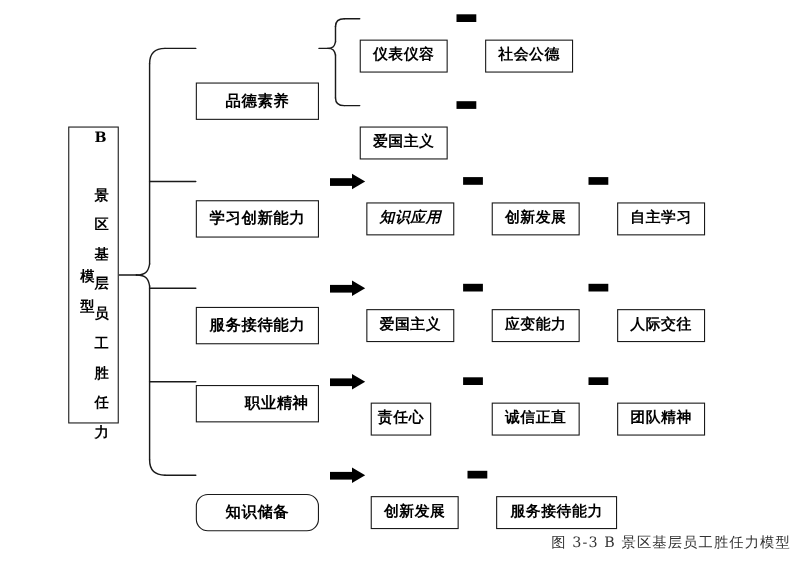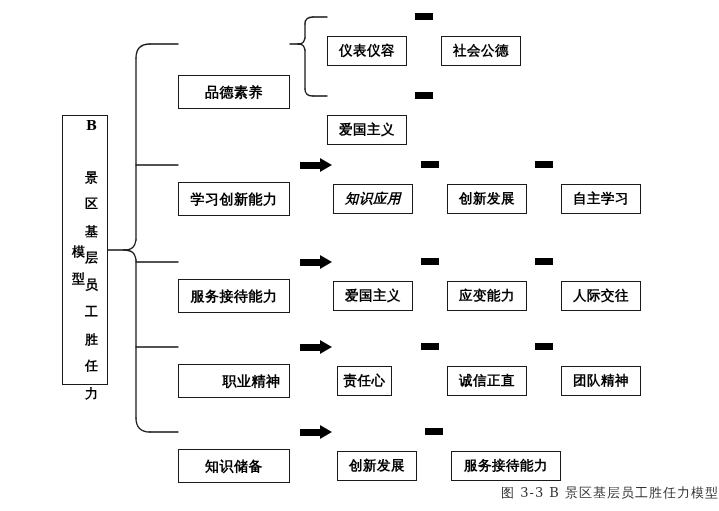--- a/index.html
+++ b/index.html
@@ -230,34 +230,34 @@
     <div class="shaft" style="width:20px;"></div>
     <div class="head" style="left:20px;"></div>
   </div>
 
   <div class="box sub-box" style="left:333px; top:247px; width:80px;">爱国主义</div>
   <div class="dash" style="left:421px; top:258px;"></div>
   <div class="box sub-box" style="left:447px; top:247px; width:80px;">应变能力</div>
   <div class="dash" style="left:535px; top:258px;"></div>
   <div class="box sub-box" style="left:561px; top:247px; width:80px;">人际交往</div>
 
-  <div class="box cat-box" style="top:330px;padding-left:35px;">职业精神</div>
+  <div class="box cat-box" style="top:316px;padding-left:35px;">职业精神</div>
 
   <div class="arrow" style="left:300px; top:340px; width:32px;">
     <div class="shaft" style="width:20px;"></div>
     <div class="head" style="left:20px;"></div>
   </div>
 
   <div class="box sub-box" style="left:337px; top:332px; width:55px;">责任心</div>
   <div class="dash" style="left:421px; top:343px;"></div>
   <div class="box sub-box" style="left:447px; top:332px; width:80px;">诚信正直</div>
   <div class="dash" style="left:535px; top:343px;"></div>
   <div class="box sub-box" style="left:561px; top:332px; width:80px;">团队精神</div>
 
-  <div class="box cat-box" style="top:415px;">知识储备</div>
+  <div class="box cat-box" style="top:415px;border-radius:11px;">知识储备</div>
 
   <div class="arrow" style="left:300px; top:425px; width:32px;">
     <div class="shaft" style="width:20px;"></div>
     <div class="head" style="left:20px;"></div>
   </div>
 
   <div class="box sub-box" style="left:337px; top:417px; width:80px;">创新发展</div>
   <div class="dash" style="left:425px; top:428px;"></div>
   <div class="box sub-box" style="left:451px; top:417px; width:110px;">服务接待能力</div>
 

